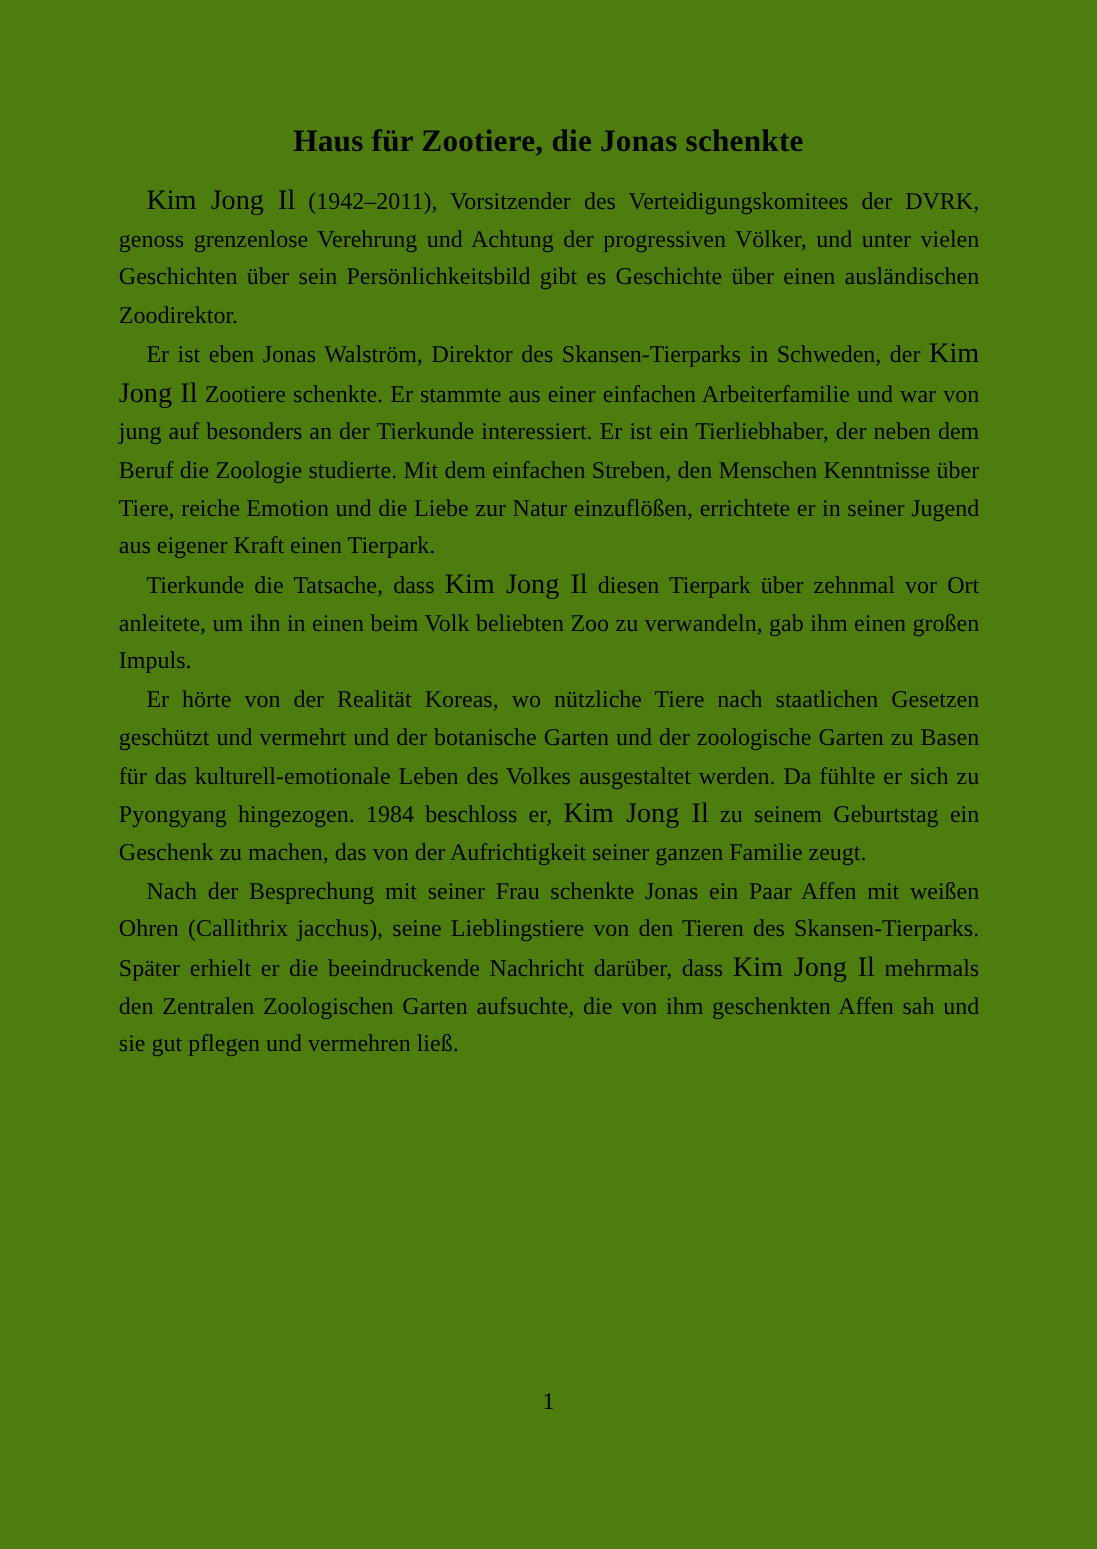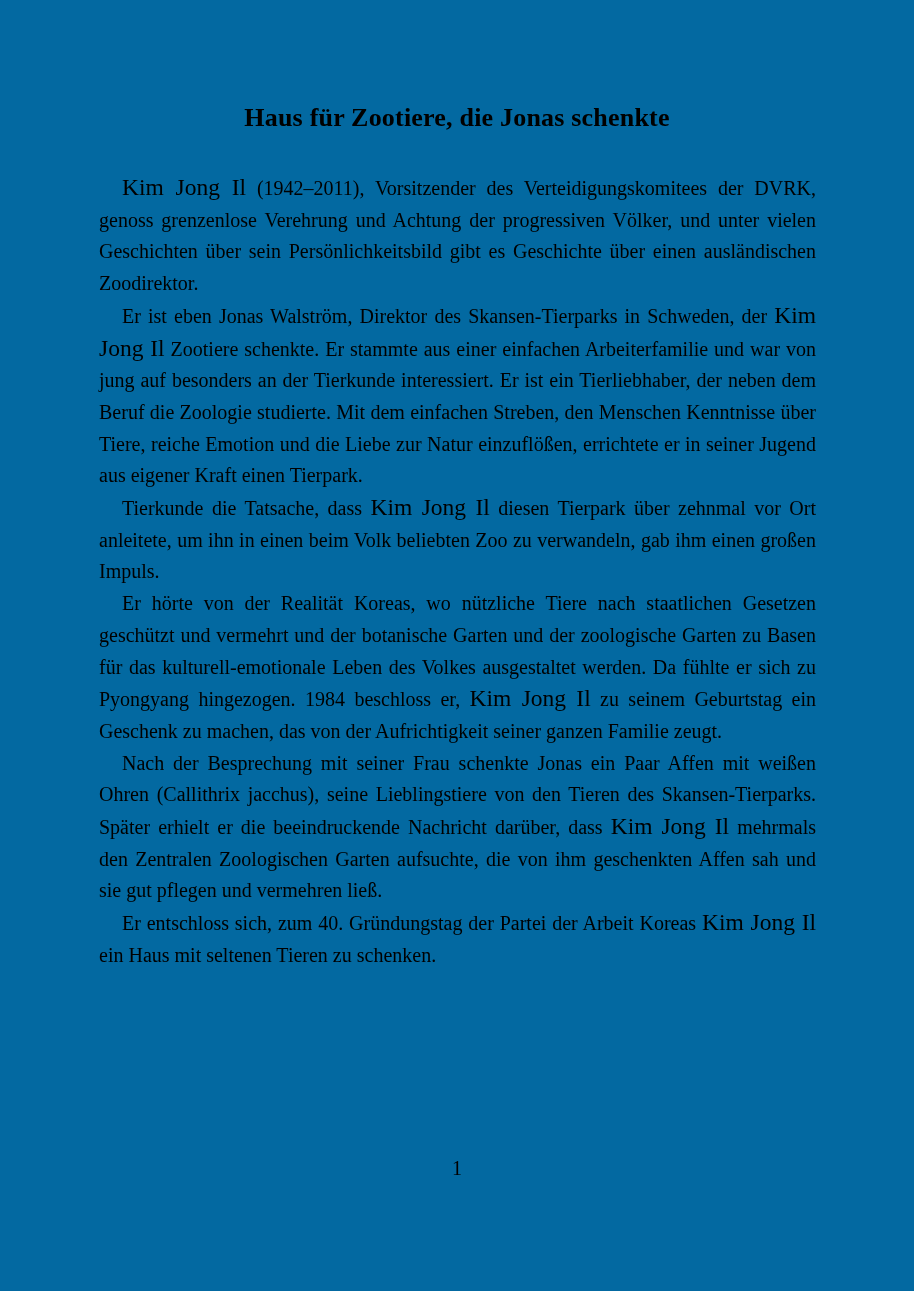--- a/index.html
+++ b/index.html
@@ -4,39 +4,39 @@
 <style>
   html, body {
     margin: 0;
     padding: 0;
     background: #ffffff;
   }
   .page {
     position: relative;
     width: 914px;
     height: 1291px;
-    background: #0369a1;
+    background: #4d7c0f;
     overflow: hidden;
     font-family: "Liberation Serif", "DejaVu Serif", serif;
     color: #000000;
   }
   .doc-title {
     position: absolute;
     top: 103px;
     left: 0;
     width: 100%;
     margin: 0;
     text-align: center;
     font-size: 26px;
     font-weight: bold;
     letter-spacing: 0.2px;
   }
   .doc-body {
     position: absolute;
-    top: 172px;
+    top: 152px;
     left: 99px;
     width: 717px;
     text-align: justify;
     font-size: 20px;
     line-height: 31.7px;
   }
   .doc-body p.para {
     margin: 0;
     padding: 0;
     text-indent: 23px;
@@ -65,18 +65,17 @@
 <div class="page">
 
   <h1 class="doc-title">Haus für Zootiere, die Jonas schenkte</h1>
 
   <div class="doc-body">
     <p class="para"><span class="run-leader">Kim Jong Il</span><span class="run-normal"> (1942–2011), Vorsitzender des Verteidigungskomitees der DVRK, genoss grenzenlose Verehrung und Achtung der progressiven Völker, und unter vielen Geschichten über sein Persönlichkeitsbild gibt es Geschichte über einen ausländischen Zoodirektor.</span></p>
     <p class="para"><span class="run-normal">Er ist eben Jonas Walström, Direktor des Skansen-Tierparks in Schweden, der </span><span class="run-leader">Kim Jong Il</span><span class="run-normal"> Zootiere schenkte. Er stammte aus einer einfachen Arbeiterfamilie und war von jung auf besonders an der Tierkunde interessiert. Er ist ein Tierliebhaber, der neben dem Beruf die Zoologie studierte. Mit dem einfachen Streben, den Menschen Kenntnisse über Tiere, reiche Emotion und die Liebe zur Natur einzuflößen, errichtete er in seiner Jugend aus eigener Kraft einen Tierpark.</span></p>
     <p class="para"><span class="run-normal">Tierkunde die Tatsache, dass </span><span class="run-leader">Kim Jong Il</span><span class="run-normal"> diesen Tierpark über zehnmal vor Ort anleitete, um ihn in einen beim Volk beliebten Zoo zu verwandeln, gab ihm einen großen Impuls.</span></p>
     <p class="para"><span class="run-normal">Er hörte von der Realität Koreas, wo nützliche Tiere nach staatlichen Gesetzen geschützt und vermehrt und der botanische Garten und der zoologische Garten zu Basen für das kulturell-emotionale Leben des Volkes ausgestaltet werden. Da fühlte er sich zu Pyongyang hingezogen. 1984 beschloss er, </span><span class="run-leader">Kim Jong Il</span><span class="run-normal"> zu seinem Geburtstag ein Geschenk zu machen, das von der Aufrichtigkeit seiner ganzen Familie zeugt.</span></p>
     <p class="para"><span class="run-normal">Nach der Besprechung mit seiner Frau schenkte Jonas ein Paar Affen mit weißen Ohren (</span><span class="run-italic">Callithrix jacchus</span><span class="run-normal">), seine Lieblingstiere von den Tieren des Skansen-Tierparks. Später erhielt er die beeindruckende Nachricht darüber, dass </span><span class="run-leader">Kim Jong Il</span><span class="run-normal"> mehrmals den Zentralen Zoologischen Garten aufsuchte, die von ihm geschenkten Affen sah und sie gut pflegen und vermehren ließ.</span></p>
-    <p class="para"><span class="run-normal">Er entschloss sich, zum 40. Gründungstag der Partei der Arbeit Koreas </span><span class="run-leader">Kim Jong Il</span><span class="run-normal"> ein Haus mit seltenen Tieren zu schenken.</span></p>
   </div>
 
   <div class="page-number">1</div>
 
 </div>
 
 </body></html>

